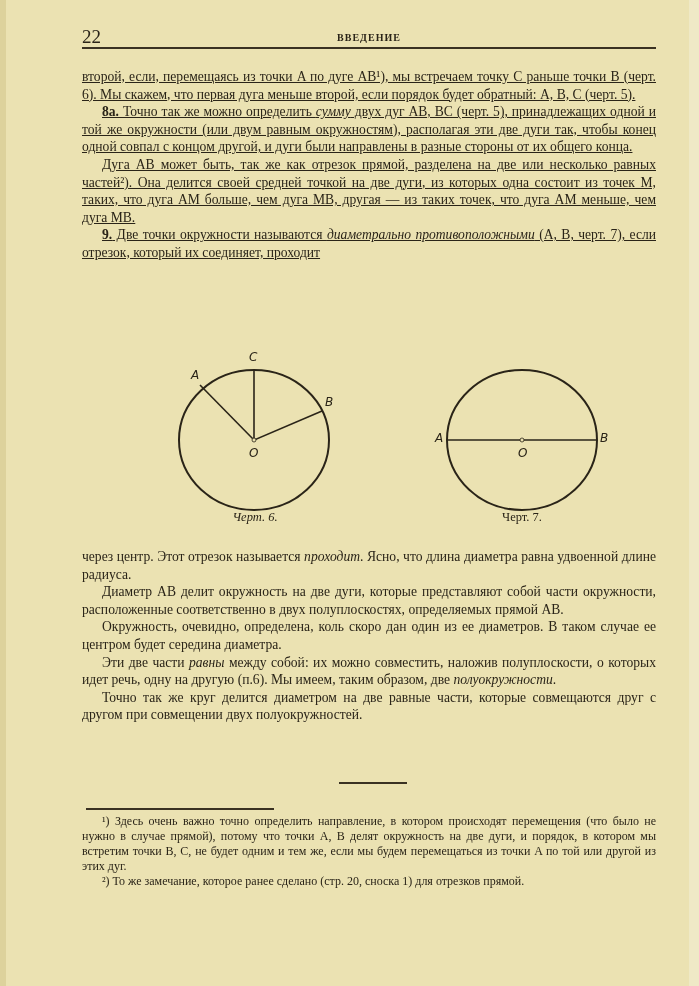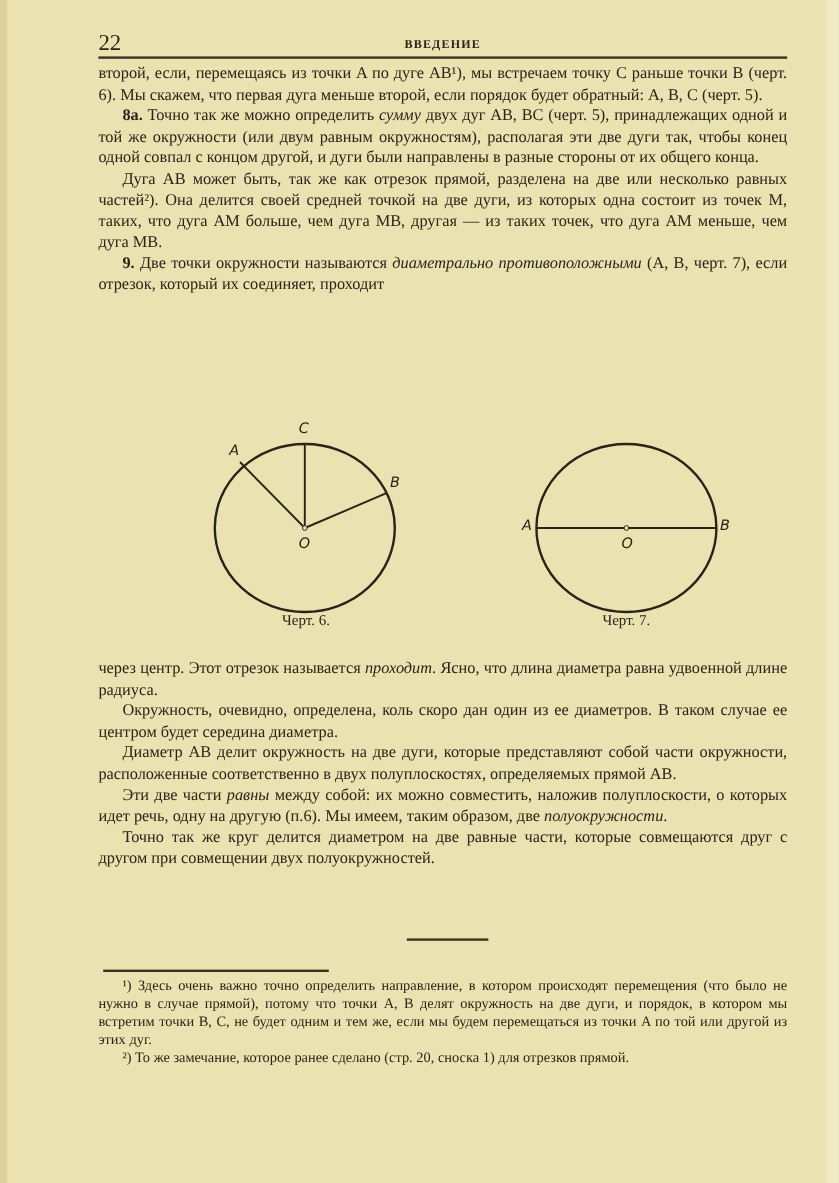--- a/index.html
+++ b/index.html
@@ -14,21 +14,21 @@
   .page { position:absolute; left:82px; top:0; width:574px; }
   .header { position:absolute; left:0; top:26px; width:574px; height:20px; }
   .page-num { position:absolute; left:0; top:0; font-size:19px; font-family:"Liberation Serif", serif; }
   .running-title { position:absolute; left:0; width:574px; top:6px; text-align:center; font-size:10px; font-weight:bold; letter-spacing:1px; font-family:"Liberation Serif", serif; }
   .header-rule { position:absolute; left:0; top:47px; width:574px; height:1.5px; background:#3a3222; }
   .text { position:absolute; left:0; width:574px; font-family:"Liberation Serif", serif; font-size:13.6px; line-height:17.6px; text-align:justify; }
   .text p { margin:0; }
   .text p.indent { text-indent:20px; }
   .text i, .it { font-style:italic; }
   .b { font-weight:bold; }
-  .block1 { top:52px; }
+  .block1 { top:68px;text-decoration:underline; }
   .block2 { top:548px; }
   .figs { position:absolute; left:90px; top:340px; width:460px; height:190px; }
   .fig { position:absolute; top:0; }
   .fig svg { display:block; }
   .caption { position:absolute; font-size:12.5px; font-family:"Liberation Serif", serif; text-align:center; width:140px; }
   .sep { position:absolute; left:257px; top:782px; width:68px; height:1.5px; background:#3a3222; }
   .fn-rule { position:absolute; left:4px; top:808px; width:188px; height:1.5px; background:#3a3222; }
   .footnotes { position:absolute; left:0; top:814px; width:574px; font-family:"Liberation Serif", serif; font-size:12px; line-height:15px; text-align:justify; }
   .footnotes p { margin:0; text-indent:20px; }
   .letter { font-family:"DejaVu Sans", sans-serif; font-style:italic; font-size:12px; }
@@ -61,39 +61,39 @@
         <line x1="82" y1="100" x2="82" y2="30" stroke="#2a2418" stroke-width="1.6"></line>
         <line x1="82" y1="100" x2="28" y2="45" stroke="#2a2418" stroke-width="1.6"></line>
         <line x1="82" y1="100" x2="150" y2="71" stroke="#2a2418" stroke-width="1.6"></line>
         <circle cx="82" cy="100" r="2" fill="#ebe2b2" stroke="#2a2418" stroke-width="0.8"></circle>
       </svg>
       <span class="letter" style="position:absolute;left:77px;top:10px;">C</span>
       <span class="letter" style="position:absolute;left:19px;top:28px;">A</span>
       <span class="letter" style="position:absolute;left:153px;top:55px;">B</span>
       <span class="letter" style="position:absolute;left:77px;top:106px;">O</span>
     </div>
-    <div class="caption" style="left:13px;top:170px;">Черт. 6.</div>
+    <div class="caption" style="left:13px;top:170px;font-style:italic;">Черт. 6.</div>
 
     <div class="fig" style="left:260px;">
       <svg width="180" height="180" viewBox="0 0 180 180">
         <ellipse cx="90" cy="100" rx="75" ry="70" fill="none" stroke="#2a2418" stroke-width="2"></ellipse>
         <line x1="15" y1="100" x2="165" y2="100" stroke="#2a2418" stroke-width="1.6"></line>
         <circle cx="90" cy="100" r="2" fill="#ebe2b2" stroke="#2a2418" stroke-width="0.8"></circle>
       </svg>
       <span class="letter" style="position:absolute;left:3px;top:91px;">A</span>
       <span class="letter" style="position:absolute;left:168px;top:91px;">B</span>
       <span class="letter" style="position:absolute;left:86px;top:106px;">O</span>
     </div>
     <div class="caption" style="left:280px;top:170px;">Черт. 7.</div>
   </div>
 
   <div class="text block2">
     <p><span>через центр. Этот отрезок называется </span><i>проходит</i><span>. Ясно, что длина диаметра равна удвоенной длине радиуса.</span></p>
+    <p class="indent">Диаметр AB делит окружность на две дуги, которые представляют собой части окружности, расположенные соответственно в двух полуплоскостях, определяемых прямой AB.</p>
     <p class="indent">Окружность, очевидно, определена, коль скоро дан один из ее диаметров. В таком случае ее центром будет середина диаметра.</p>
-    <p class="indent">Диаметр AB делит окружность на две дуги, которые представляют собой части окружности, расположенные соответственно в двух полуплоскостях, определяемых прямой AB.</p>
     <p class="indent"><span>Эти две части </span><i>равны</i><span> между собой: их можно совместить, наложив полуплоскости, о которых идет речь, одну на другую (п.6). Мы имеем, таким образом, две </span><i>полуокружности</i><span>.</span></p>
     <p class="indent">Точно так же круг делится диаметром на две равные части, которые совмещаются друг с другом при совмещении двух полуокружностей.</p>
   </div>
 
   <div class="sep"></div>
   <div class="fn-rule"></div>
 
   <div class="footnotes">
     <p>¹) Здесь очень важно точно определить направление, в котором происходят перемещения (что было не нужно в случае прямой), потому что точки A, B делят окружность на две дуги, и порядок, в котором мы встретим точки B, C, не будет одним и тем же, если мы будем перемещаться из точки A по той или другой из этих дуг.</p>
     <p>²) То же замечание, которое ранее сделано (стр. 20, сноска 1) для отрезков прямой.</p>

